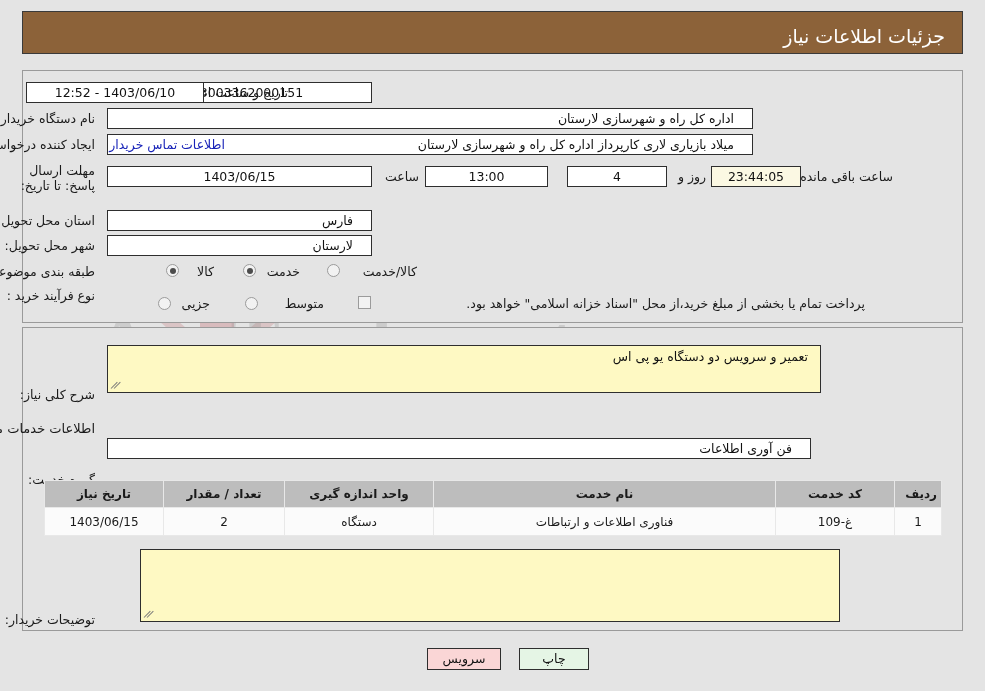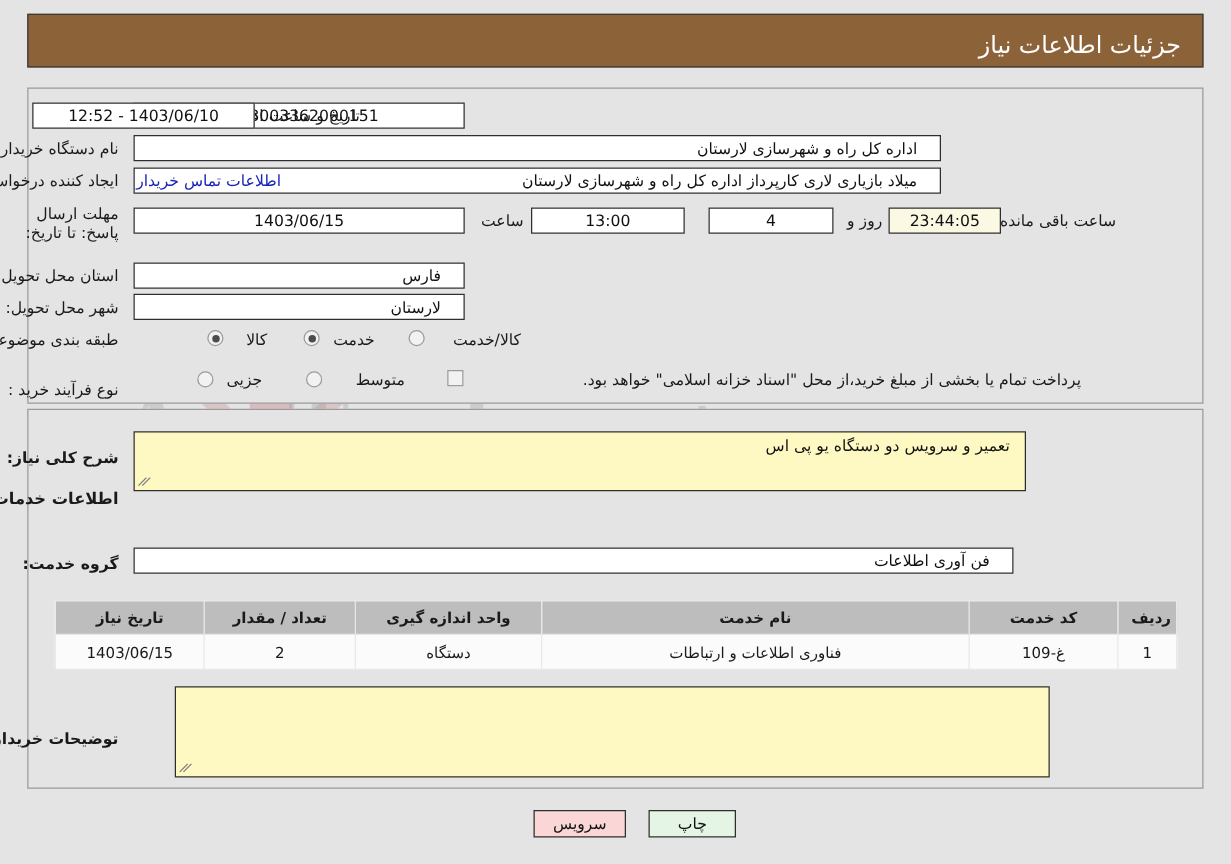--- a/index.html
+++ b/index.html
@@ -108,21 +108,21 @@
   #panel-top    { left: 22px; top: 70px;  width: 941px; height: 253px; }
   #panel-bottom { left: 22px; top: 327px; width: 941px; height: 304px; }
 
   
   .lbl {
     position: absolute;
     white-space: nowrap;
     font-size: 12.5px;
     color: #1a1a1a;
   }
-  .lbl-strong { font-weight: bold; }
+  .lbl-strong { font-weight: normal; margin-top: 29px; }
   .fld {
     position: absolute;
     box-sizing: border-box;
     background: #ffffff;
     border: 1px solid #2e2e2e;
     height: 21px;
     line-height: 19px;
     font-size: 12.5px;
     color: #111;
     padding: 0 18px;
@@ -294,21 +294,21 @@
 <div class="fld right" style="right:613px; top:235px; width:265px; z-index:3;">لارستان</div>
 
 <div class="lbl" style="right:890px; top:264px; z-index:3;">طبقه بندی موضوعی:</div>
 <div class="radio on" style="right:806px; top:264px; z-index:3;"></div>
 <div class="lbl" style="right:771px; top:264px; z-index:3;">کالا</div>
 <div class="radio on" style="right:729px; top:264px; z-index:3;"></div>
 <div class="lbl" style="right:685px; top:264px; z-index:3;">خدمت</div>
 <div class="radio" style="right:645px; top:264px; z-index:3;"></div>
 <div class="lbl" style="right:568px; top:264px; z-index:3;">کالا/خدمت</div>
 
-<div class="lbl" style="right:890px; top:304px; z-index:3;">نوع فرآیند خرید :</div>
+<div class="lbl" style="right:890px; top:288px; z-index:3;">نوع فرآیند خرید :</div>
 <div class="radio" style="right:814px; top:297px; z-index:3;"></div>
 <div class="lbl" style="right:775px; top:296px; z-index:3;">جزیی</div>
 <div class="radio" style="right:727px; top:297px; z-index:3;"></div>
 <div class="lbl" style="right:661px; top:296px; z-index:3;">متوسط</div>
 <div class="chk" style="right:614px; top:296px; z-index:3;"></div>
 <div class="lbl" style="right:120px; top:296px; z-index:3;">پرداخت تمام یا بخشی از مبلغ خرید،از محل "اسناد خزانه اسلامی" خواهد بود.</div>
 
 <div class="panel" id="panel-bottom"></div>
 
 <div class="lbl lbl-strong" style="right:890px; top:358px; z-index:3;">شرح کلی نیاز:</div>

